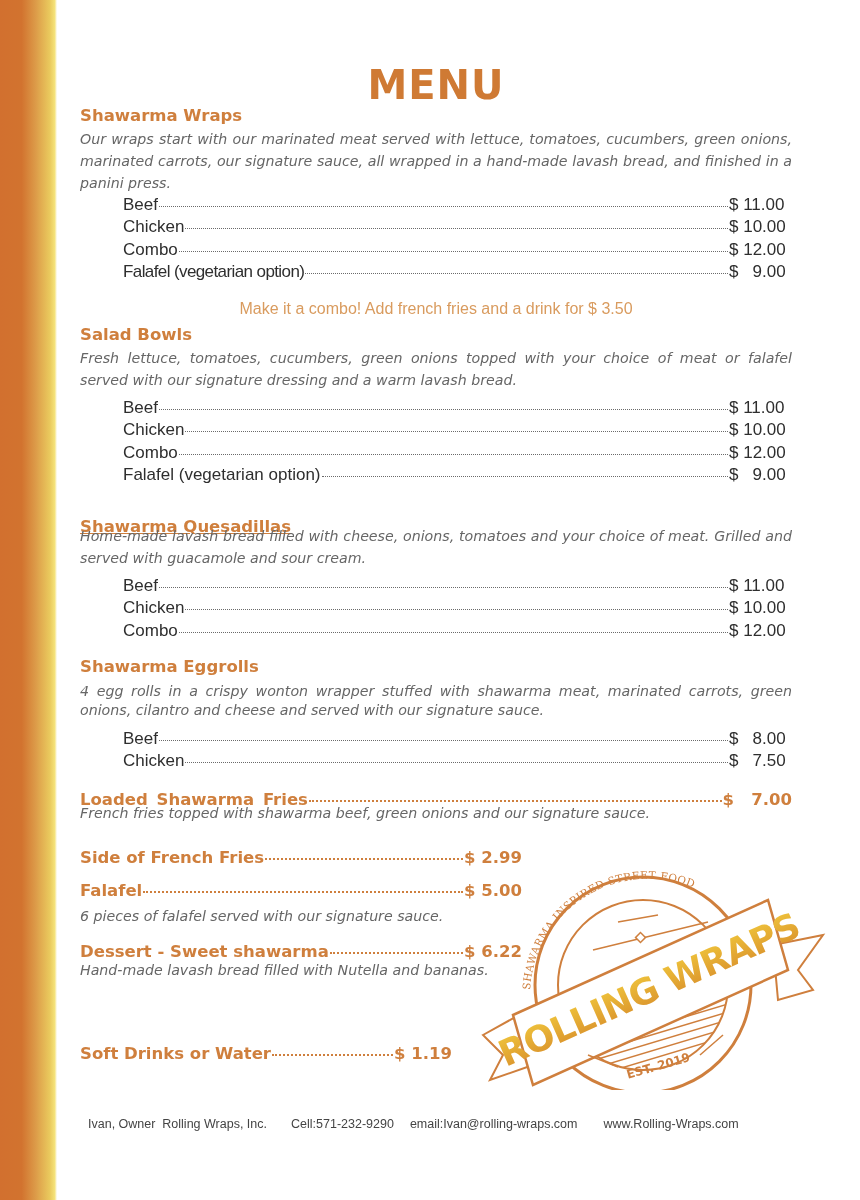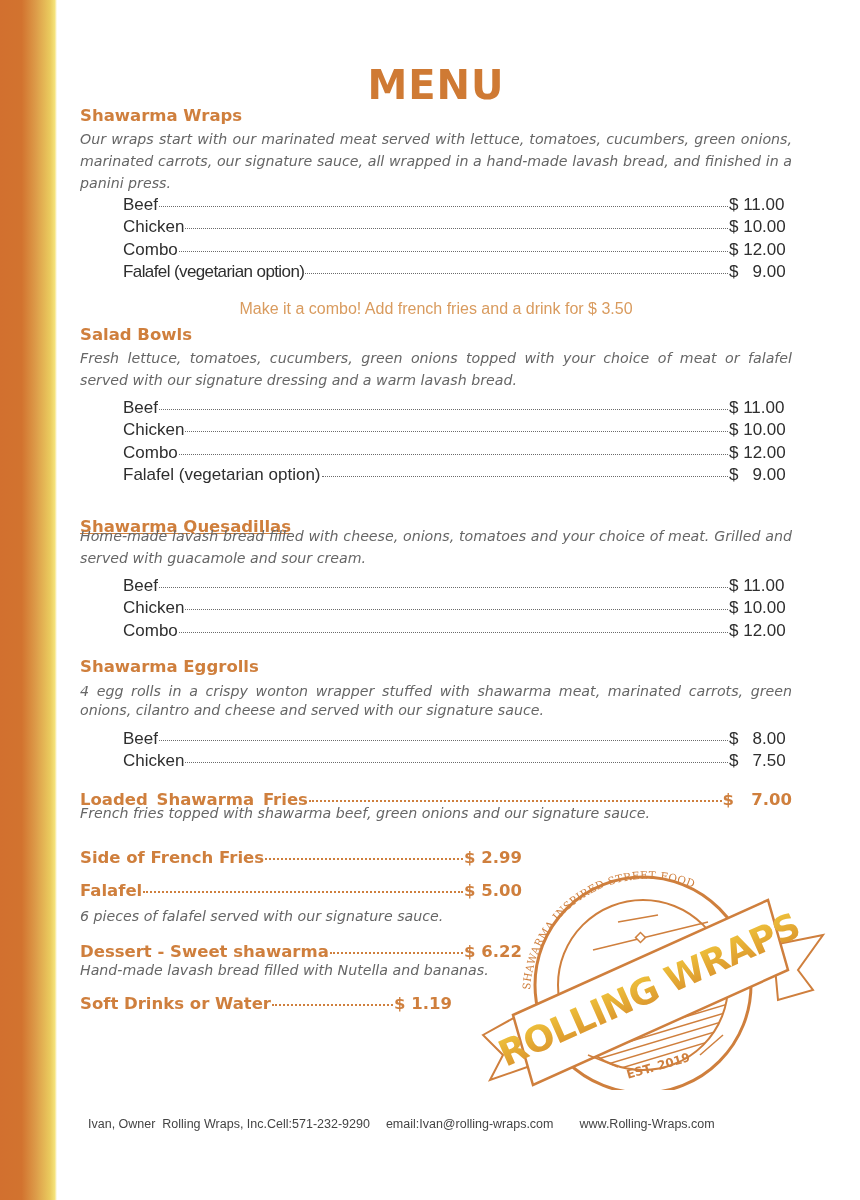--- a/index.html
+++ b/index.html
@@ -178,21 +178,21 @@
   </div>
   <div class="desc" style="top:905px; width:420px;">6 pieces of falafel served with our signature sauce.</div>
 
   <div class="bold-item" style="top:942px; width:442px;">
     <span class="name">Dessert - Sweet shawarma</span>
       <span class="dots"></span>
       <span class="price">$ 6.22</span>
   </div>
   <div class="desc tight" style="top:961px; width:420px;">Hand-made lavash bread filled with Nutella and bananas.</div>
 
-  <div class="bold-item" style="top:994px; width:372px;justify-content:space-between;">
+  <div class="bold-item" style="top:1044px; width:372px;justify-content:space-between;">
     <span class="name">Soft Drinks or Water</span>
       <span class="dots"></span>
       <span class="price">$ 1.19</span>
   </div>
 </div>
 
 <div class="logo">
   <svg width="350" height="230" viewBox="0 0 350 230">
     <defs>
       <linearGradient id="gold" x1="0" y1="0" x2="0" y2="1">
@@ -234,17 +234,17 @@
 
     <text x="172" y="142" text-anchor="middle" font-family="DejaVu Sans, sans-serif" font-weight="bold" font-size="36" fill="url(#gold)" transform="rotate(-24 172 132)" letter-spacing="-1">ROLLING WRAPS</text>
 
     <line x1="110" y1="195" x2="140" y2="207" stroke="#cf7f3d" stroke-width="1.5"></line>
     <line x1="222" y1="195" x2="245" y2="175" stroke="#cf7f3d" stroke-width="1.5"></line>
     <text x="180" y="210" text-anchor="middle" font-family="DejaVu Sans, sans-serif" font-weight="bold" font-size="12" fill="#cf7f3d" transform="rotate(-16 180 205)">EST. 2019</text>
   </svg>
 </div>
 
 <div class="footer">
-  <span style="">Ivan, Owner  Rolling Wraps, Inc.</span>
+  <span style="margin-right:24px;">Ivan, Owner  Rolling Wraps, Inc.</span>
   <span style="margin-right:16px;">Cell:571-232-9290</span>
   <span style="margin-right:26px;">email:Ivan@rolling-wraps.com</span>
   <span>www.Rolling-Wraps.com</span>
 </div>
 
 </body></html>

